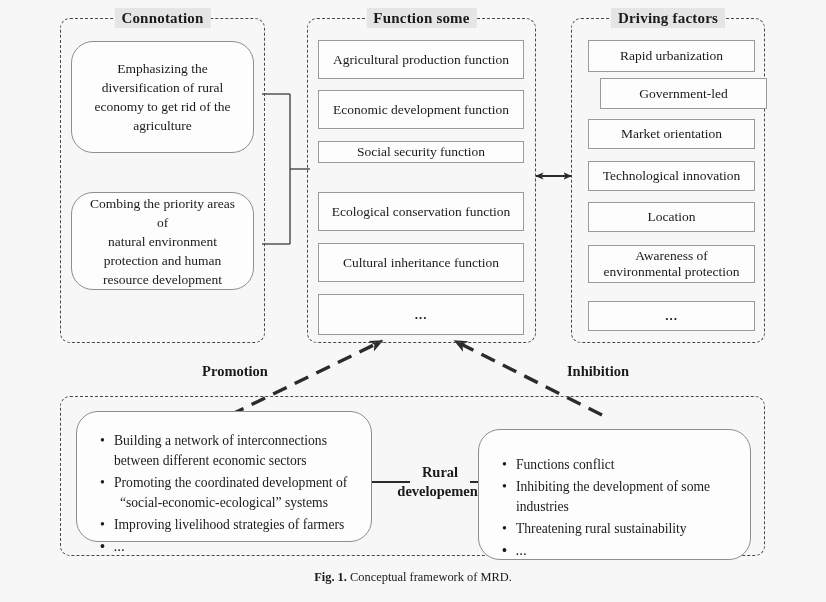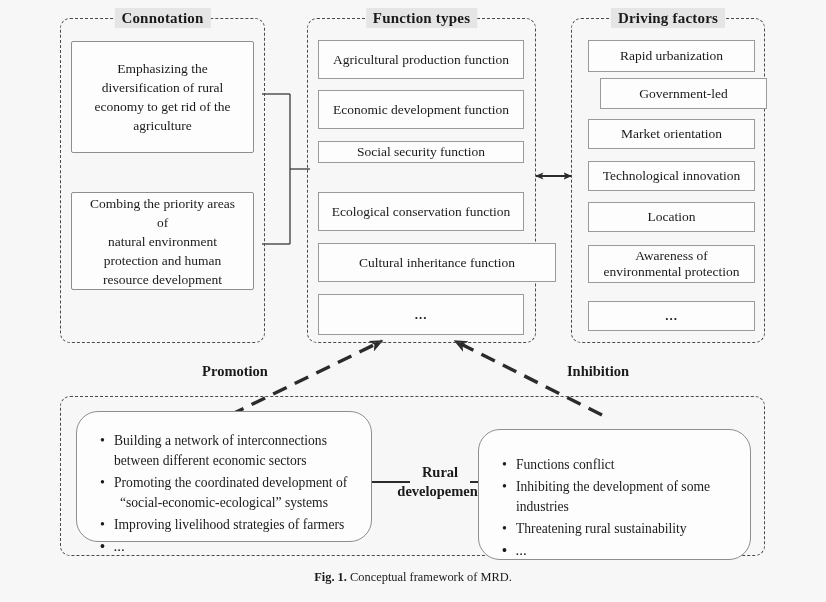--- a/index.html
+++ b/index.html
@@ -59,21 +59,21 @@
     font-size: 13px;
     letter-spacing: 1px;
     font-weight: bold;
   }
 
   
   .roundbox {
     position: absolute;
     box-sizing: border-box;
     border: 1.3px solid #8e8e8e;
-    border-radius: 2px;
+    border-radius: 22px;
     background: #fdfdfd;
     display: flex;
     align-items: center;
     justify-content: center;
     text-align: center;
     font-size: 13.5px;
     line-height: 19px;
     padding: 4px 14px;
   }
   .roundbox .lines span { display: block; }
@@ -191,28 +191,28 @@
   <div class="roundbox" style="left:71px; top:192px; width:183px; height:98px;">
     <div class="lines">
       <span>Combing the priority areas of</span>
       <span>natural environment</span>
       <span>protection and human</span>
       <span>resource development</span>
     </div>
   </div>
 
   <div class="panel" style="left:307px; top:18px; width:229px; height:325px;">
-    <div class="panel-title">Function types</div>
+    <div class="panel-title">Function some</div>
   </div>
 
   <div class="itembox" style="left:318px; top:40px; width:206px; height:39px;">Agricultural production function</div>
   <div class="itembox" style="left:318px; top:90px; width:206px; height:39px;">Economic development function</div>
   <div class="itembox" style="left:318px; top:141px; width:206px; height:22px;">Social security function</div>
   <div class="itembox" style="left:318px; top:192px; width:206px; height:39px;">Ecological conservation function</div>
-  <div class="itembox" style="left:318px; top:243px; width:238px; height:39px;">Cultural inheritance function</div>
+  <div class="itembox" style="left:318px; top:243px; width:206px; height:39px;">Cultural inheritance function</div>
   <div class="itembox dots" style="left:318px; top:294px; width:206px; height:41px;">...</div>
 
   <div class="panel" style="left:571px; top:18px; width:194px; height:325px;">
     <div class="panel-title">Driving factors</div>
   </div>
 
   <div class="itembox" style="left:588px; top:40px; width:167px; height:32px;">Rapid urbanization</div>
   <div class="itembox" style="left:600px; top:78px; width:167px; height:31px;">Government-led</div>
   <div class="itembox" style="left:588px; top:119px; width:167px; height:30px;">Market orientation</div>
   <div class="itembox" style="left:588px; top:161px; width:167px; height:30px;">Technological innovation</div>

